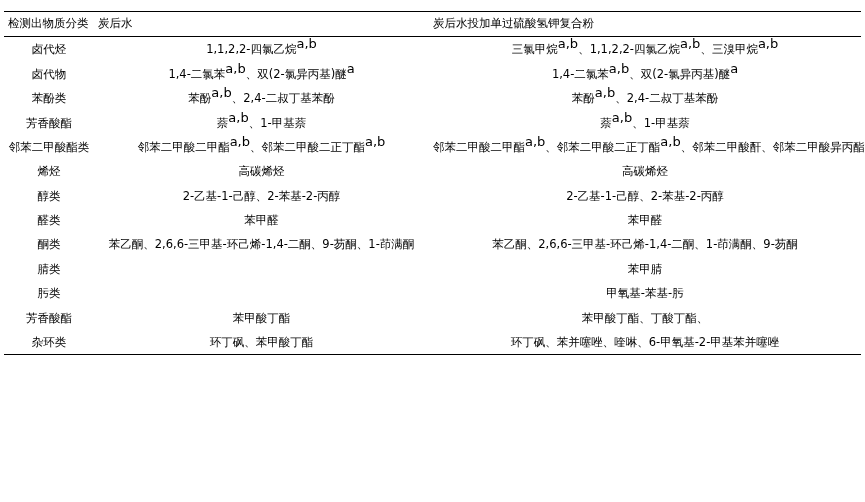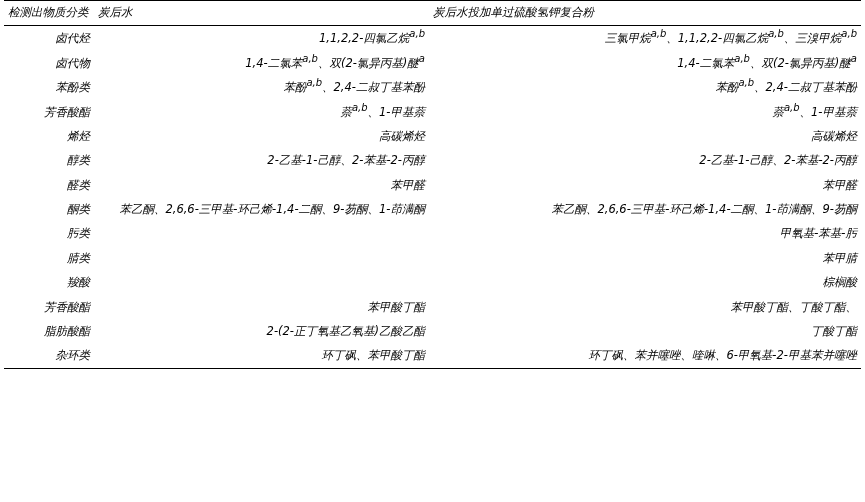--- a/index.html
+++ b/index.html
@@ -11,22 +11,21 @@
     width: 865px;
     height: 502px;
     font-family: "DejaVu Sans", "Liberation Sans", sans-serif;
     color: #000000;
     overflow: hidden;
   }
   .doc-wrap {
     width: 865px;
     height: 502px;
     box-sizing: border-box;
-    padding: 0 4px;
-    font-style: italic;
+    padding: 11px 4px;
   }
   table.data-table {
     width: 857px;
     border-collapse: collapse;
     table-layout: fixed;
     font-size: 11.5px;
     line-height: 1.25;
   }
   table.data-table col.col-cat { width: 90px; }
   table.data-table col.col-a { width: 335px; }
@@ -35,32 +34,32 @@
   thead th {
     font-weight: normal;
     text-align: left;
     vertical-align: bottom;
     padding: 4px 4px 6px 4px;
     border-top: 1.6px solid #000;
     border-bottom: 1.1px solid #000;
     font-size: 11.5px;
   }
   tbody td {
-    text-align: right;
+    text-align: center;
     vertical-align: top;
     padding: 5px 4px 5px 4px;
     font-size: 11.5px;
     white-space: nowrap;
     overflow: visible;
   }
   tbody tr.last-row td {
     border-bottom: 1.6px solid #000;
   }
   sup {
-    font-size: 10px;
+    font-size: 13px;
     vertical-align: super;
     line-height: 0;
   }
   .cell-text {
     display: inline;
   }
 </style>
 </head>
 <body>
 
@@ -93,63 +92,58 @@
           <td><span class="cell-text">苯酚类</span></td>
           <td><span class="cell-text">苯酚<sup>a,b</sup>、2,4-二叔丁基苯酚</span></td>
           <td><span class="cell-text">苯酚<sup>a,b</sup>、2,4-二叔丁基苯酚</span></td>
         </tr>
         <tr>
           <td><span class="cell-text">芳香酸酯</span></td>
           <td><span class="cell-text">萘<sup>a,b</sup>、1-甲基萘</span></td>
           <td><span class="cell-text">萘<sup>a,b</sup>、1-甲基萘</span></td>
         </tr>
         <tr>
+          <td><span class="cell-text">邻苯二甲酸酯类</span></td>
+          <td><span class="cell-text">邻苯二甲酸二甲酯<sup>a,b</sup>、邻苯二甲酸二正丁酯<sup>a,b</sup></span></td>
+          <td><span class="cell-text">邻苯二甲酸二甲酯<sup>a,b</sup>、邻苯二甲酸二正丁酯<sup>a,b</sup>、邻苯二甲酸酐、邻苯二甲酸异丙酯</span></td>
+        </tr>
+        <tr>
           <td><span class="cell-text">烯烃</span></td>
           <td><span class="cell-text">高碳烯烃</span></td>
           <td><span class="cell-text">高碳烯烃</span></td>
         </tr>
         <tr>
           <td><span class="cell-text">醇类</span></td>
           <td><span class="cell-text">2-乙基-1-己醇、2-苯基-2-丙醇</span></td>
           <td><span class="cell-text">2-乙基-1-己醇、2-苯基-2-丙醇</span></td>
         </tr>
         <tr>
           <td><span class="cell-text">醛类</span></td>
           <td><span class="cell-text">苯甲醛</span></td>
           <td><span class="cell-text">苯甲醛</span></td>
         </tr>
         <tr>
           <td><span class="cell-text">酮类</span></td>
           <td><span class="cell-text">苯乙酮、2,6,6-三甲基-环己烯-1,4-二酮、9-芴酮、1-茚满酮</span></td>
           <td><span class="cell-text">苯乙酮、2,6,6-三甲基-环己烯-1,4-二酮、1-茚满酮、9-芴酮</span></td>
         </tr>
         <tr>
+          <td><span class="cell-text">腈类</span></td>
+          <td><span class="cell-text"></span></td>
+          <td><span class="cell-text">苯甲腈</span></td>
+        </tr>
+        <tr>
           <td><span class="cell-text">肟类</span></td>
           <td><span class="cell-text"></span></td>
           <td><span class="cell-text">甲氧基-苯基-肟</span></td>
         </tr>
         <tr>
-          <td><span class="cell-text">腈类</span></td>
-          <td><span class="cell-text"></span></td>
-          <td><span class="cell-text">苯甲腈</span></td>
-        </tr>
-        <tr>
-          <td><span class="cell-text">羧酸</span></td>
-          <td><span class="cell-text"></span></td>
-          <td><span class="cell-text">棕榈酸</span></td>
-        </tr>
-        <tr>
           <td><span class="cell-text">芳香酸酯</span></td>
           <td><span class="cell-text">苯甲酸丁酯</span></td>
           <td><span class="cell-text">苯甲酸丁酯、丁酸丁酯、</span></td>
-        </tr>
-        <tr>
-          <td><span class="cell-text">脂肪酸酯</span></td>
-          <td><span class="cell-text">2-(2-正丁氧基乙氧基)乙酸乙酯</span></td>
-          <td><span class="cell-text">丁酸丁酯</span></td>
         </tr>
         <tr class="last-row">
           <td><span class="cell-text">杂环类</span></td>
           <td><span class="cell-text">环丁砜、苯甲酸丁酯</span></td>
           <td><span class="cell-text">环丁砜、苯并噻唑、喹啉、6-甲氧基-2-甲基苯并噻唑</span></td>
         </tr>
       </tbody>
   </table>
 </div>
 

